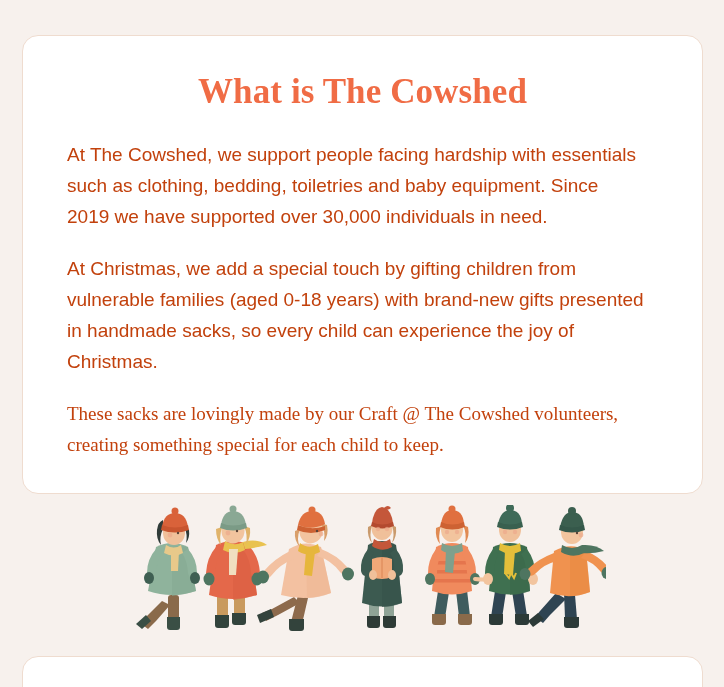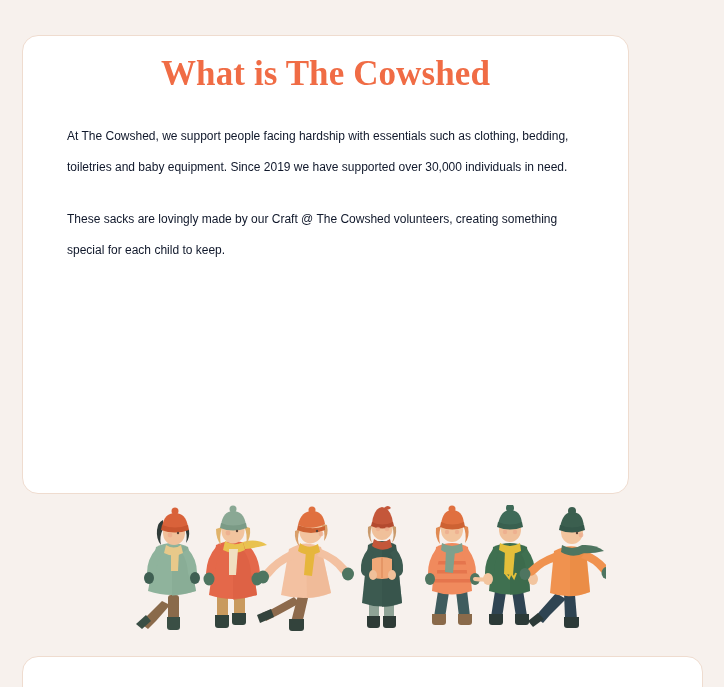--- a/index.html
+++ b/index.html
@@ -28,23 +28,23 @@
     position: absolute;
     background: #ffffff;
     border: 1px solid #efdccf;
     border-radius: 16px;
     box-sizing: border-box;
   }
 
   .card-intro {
     left: 22px;
     top: 35px;
-    width: 607px;
+    width: 681px;
     height: 459px;
-    padding: 16px 22px 26px 22px;
+    padding: 34px 22px 26px 22px;
   }
 
   .card-next {
     left: 22px;
     top: 656px;
     width: 681px;
     height: 120px;
   }
 
   
@@ -61,27 +61,28 @@
   .intro-heading .hl {
     display: block;
   }
 
   
   .intro-body {
     padding: 0 22px;
   }
   .intro-body p {
     margin: 0 13px 21px 0;
-    color: #0f172a;
-    font-size: 12px;
+    color: #c2410c;
+    font-size: 19px;
     line-height: 31px;
     font-family: "Liberation Sans", sans-serif;
   }
   .intro-body p:last-child {
     margin-bottom: 0;
+    font-family: Liberation Serif, serif;
   }
 
   
   .illustration {
     position: absolute;
     left: 126px;
     top: 505px;
     width: 480px;
     height: 128px;
   }
@@ -97,20 +98,21 @@
 <div class="page">
 
   <section class="card card-intro">
 
     <h1 class="intro-heading">
       <span class="hl">What is The Cowshed</span>
     </h1>
 
     <div class="intro-body">
       <p>At The Cowshed, we support people facing hardship with essentials such as clothing, bedding, toiletries and baby equipment. Since 2019 we have supported over 30,000 individuals in need.</p>
+      <p>At Christmas, we add a special touch by gifting children from vulnerable families (aged 0-18 years) with brand-new gifts presented in handmade sacks, so every child can experience the joy of Christmas.</p>
       <p>These sacks are lovingly made by our Craft @ The Cowshed volunteers, creating something special for each child to keep.</p>
     </div>
 
   </section>
 
   <div class="illustration">
     <svg viewBox="0 0 480 128" xmlns="http://www.w3.org/2000/svg" aria-hidden="true">
 
       <g>
 

